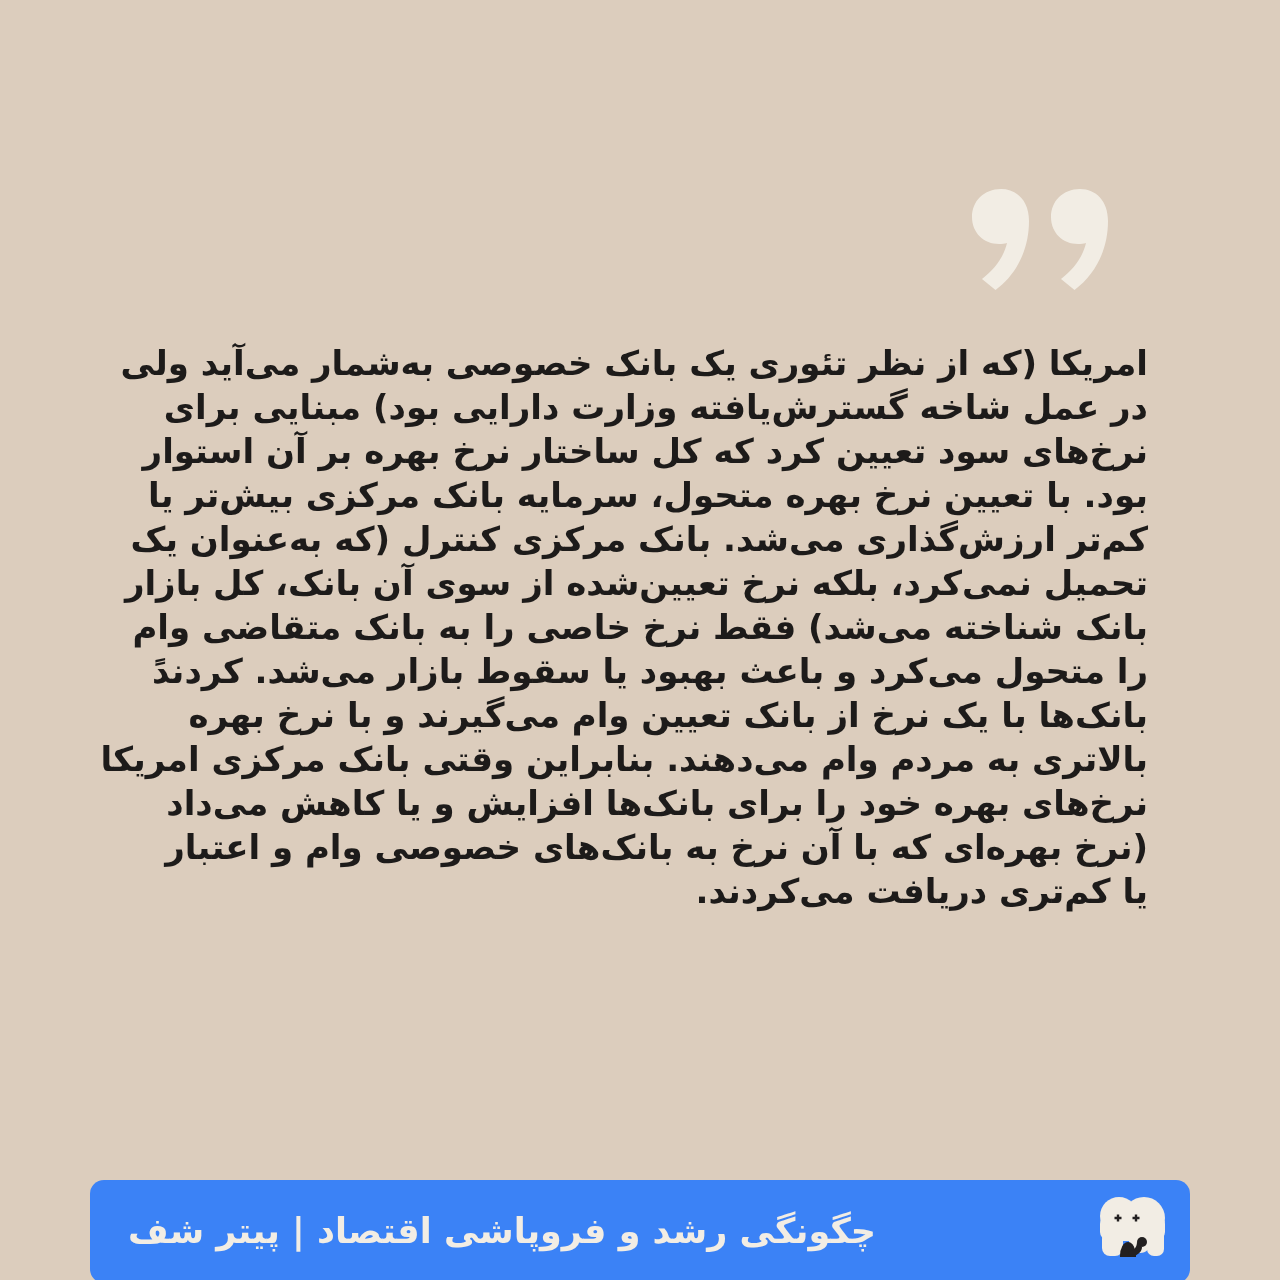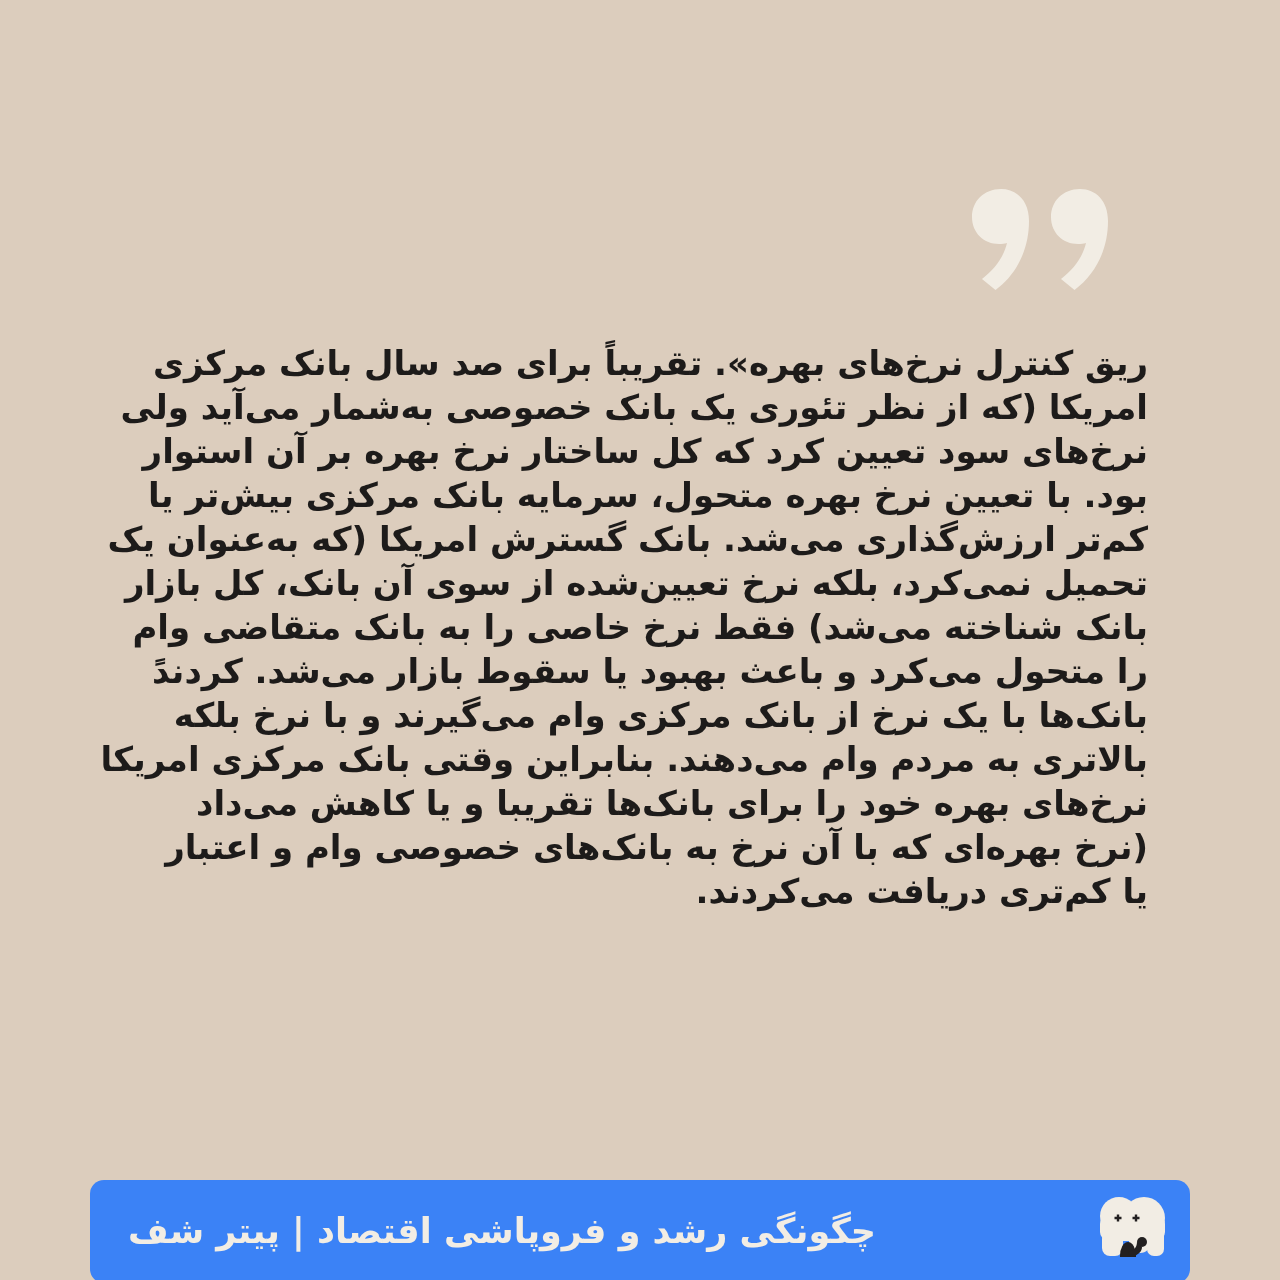--- a/index.html
+++ b/index.html
@@ -58,31 +58,31 @@
   <svg class="quote-mark" viewBox="0 0 139 103" width="139" height="103" aria-hidden="true">
     <g fill="#f2ede4">
       <path d="M32,2 C15,2 3,14 3,30 C3,46 15,57 30,57 C33,57 35.5,56.6 38,56
                C35,69 27,81 13,92 L26.5,103 C48,87 60,62 60,34 C60,14 48,2 32,2 Z"></path>
       <path transform="translate(79,0)" d="M32,2 C15,2 3,14 3,30 C3,46 15,57 30,57 C33,57 35.5,56.6 38,56
                C35,69 27,81 13,92 L26.5,103 C48,87 60,62 60,34 C60,14 48,2 32,2 Z"></path>
     </g>
   </svg>
 
   <div class="quote-text">
-    <div class="line">ریق کنترل نرخ‌های بهره». تقریباً برای صد سال بانک مرکزی</div>
     <div class="line">امریکا (که از نظر تئوری یک بانک خصوصی به‌شمار می‌آید ولی</div>
+    <div class="line">در عمل شاخه گسترش‌یافته وزارت دارایی بود) مبنایی برای</div>
     <div class="line">نرخ‌های سود تعیین کرد که کل ساختار نرخ بهره بر آن استوار</div>
     <div class="line">بود. با تعیین نرخ بهره متحول، سرمایه بانک مرکزی بیش‌تر یا</div>
-    <div class="line">کم‌تر ارزش‌گذاری می‌شد. بانک گسترش امریکا (که به‌عنوان یک</div>
+    <div class="line">کم‌تر ارزش‌گذاری می‌شد. بانک مرکزی کنترل (که به‌عنوان یک</div>
     <div class="line">تحمیل نمی‌کرد، بلکه نرخ تعیین‌شده از سوی آن بانک، کل بازار</div>
     <div class="line">بانک شناخته می‌شد) فقط نرخ خاصی را به بانک متقاضی وام</div>
     <div class="line">را متحول می‌کرد و باعث بهبود یا سقوط بازار می‌شد. کردندً</div>
-    <div class="line">بانک‌ها با یک نرخ از بانک مرکزی وام می‌گیرند و با نرخ بلکه</div>
+    <div class="line">بانک‌ها با یک نرخ از بانک تعیین وام می‌گیرند و با نرخ بهره</div>
     <div class="line">بالاتری به مردم وام می‌دهند. بنابراین وقتی بانک مرکزی امریکا</div>
-    <div class="line">نرخ‌های بهره خود را برای بانک‌ها تقریبا و یا کاهش می‌داد</div>
+    <div class="line">نرخ‌های بهره خود را برای بانک‌ها افزایش و یا کاهش می‌داد</div>
     <div class="line">(نرخ بهره‌ای که با آن نرخ به بانک‌های خصوصی وام و اعتبار</div>
     <div class="line">یا کم‌تری دریافت می‌کردند.</div>
   </div>
 
   <div class="footer">
     <span class="footer-text">چگونگی رشد و فروپاشی اقتصاد | پیتر شف</span>
 
     <svg class="footer-logo" viewBox="0 0 70 62" width="70" height="62" aria-hidden="true">
       <g fill="#f2ede4">
         <circle cx="21" cy="21" r="19"></circle>

